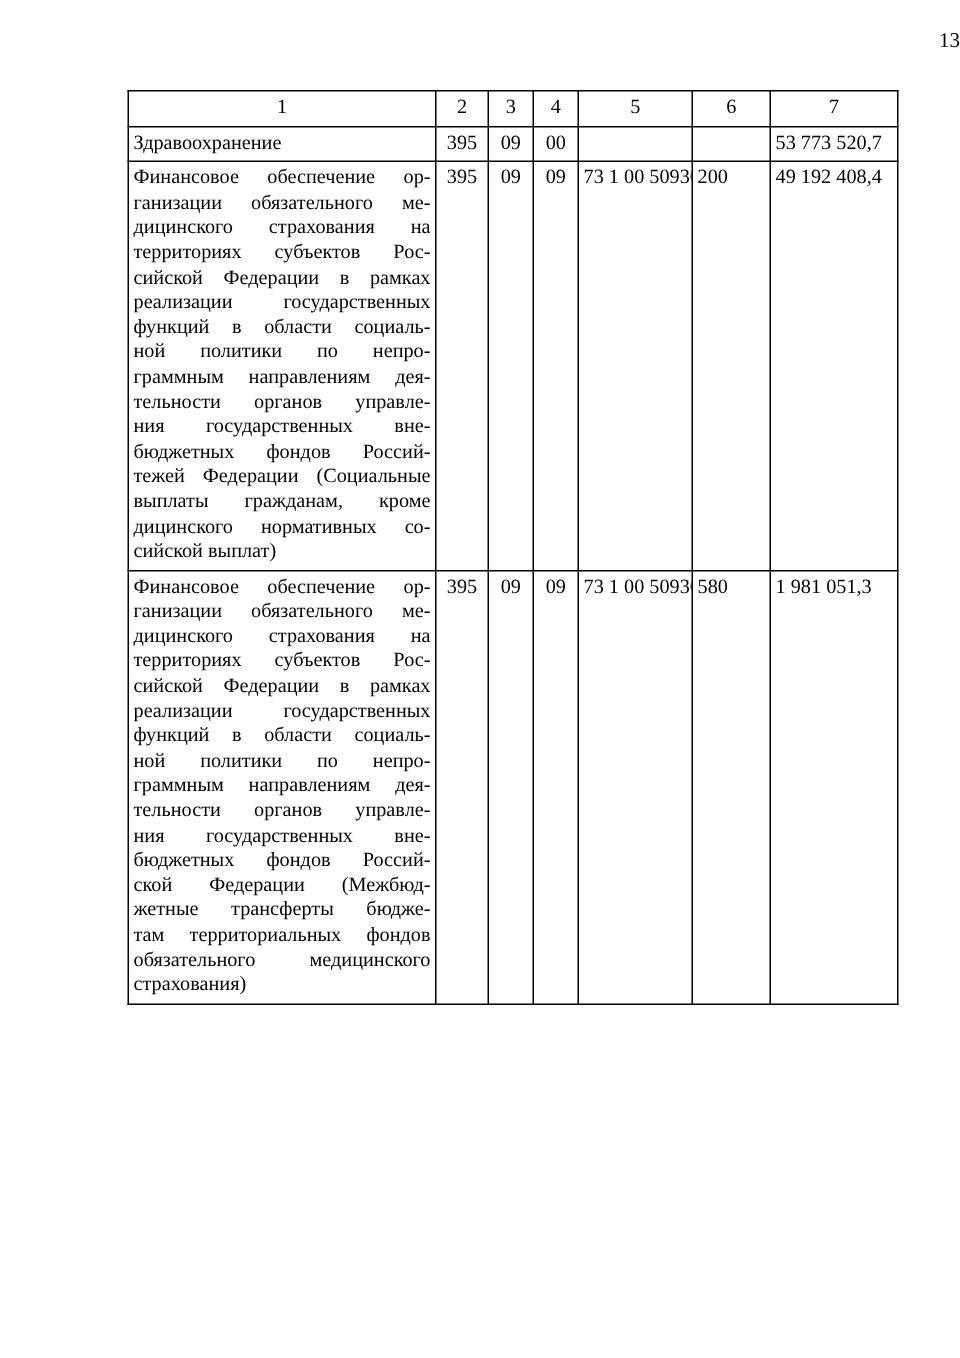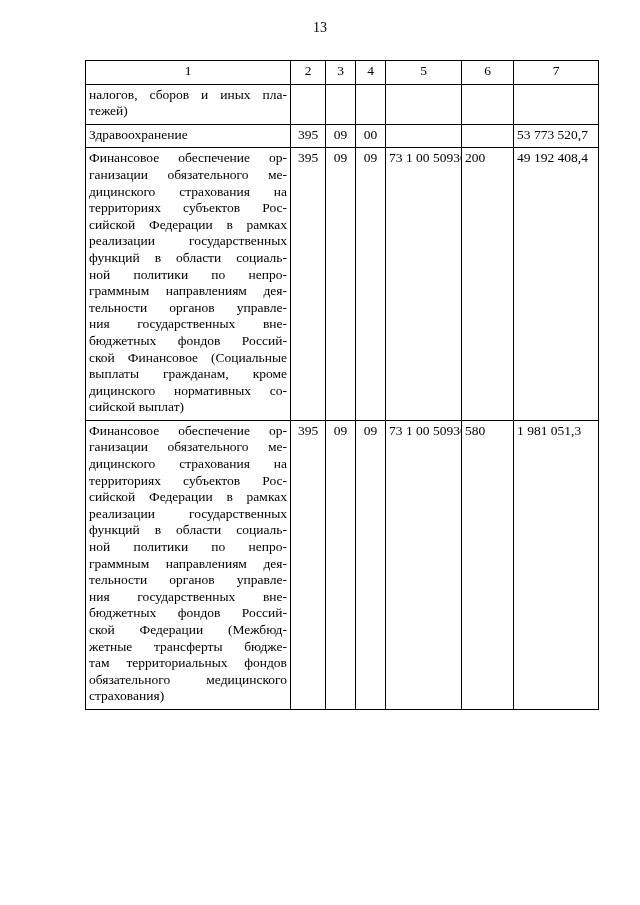--- a/index.html
+++ b/index.html
@@ -10,21 +10,21 @@
     position: relative;
     overflow: hidden;
     font-family: "Liberation Serif", serif;
     color: #000;
   }
   .page-number {
     position: absolute;
     top: 20px;
     left: 0;
     width: 640px;
-    text-align: center;
+    text-align: right;
     font-size: 14px;
   }
   table.budget {
     position: absolute;
     left: 85px;
     top: 60px;
     width: 514px;
     border-collapse: collapse;
     table-layout: fixed;
   }
@@ -80,32 +80,20 @@
       <tr>
     <td class="hc">1</td>
     <td class="hc">2</td>
     <td class="hc">3</td>
     <td class="hc">4</td>
     <td class="hc">5</td>
     <td class="hc">6</td>
     <td class="hc">7</td>
   </tr>
 
-  <tr>
-    <td class="c1">
-          <div class="tline">налогов, сборов и иных пла-</div>
-          <div class="tline tline-last">тежей)</div>
-        </td>
-    <td class="cc"></td>
-    <td class="cc"></td>
-    <td class="cc"></td>
-    <td class="cc c5"></td>
-    <td class="cr"></td>
-    <td class="cr"></td>
-  </tr>
 
   <tr>
     <td class="c1">
           <div class="tline tline-last">Здравоохранение</div>
         </td>
     <td class="cc">395</td>
     <td class="cc">09</td>
     <td class="cc">00</td>
     <td class="cc c5"></td>
     <td class="cr"></td>
@@ -120,21 +108,21 @@
           <div class="tline">дицинского страхования на</div>
           <div class="tline">территориях субъектов Рос-</div>
           <div class="tline">сийской Федерации в рамках</div>
           <div class="tline">реализации государственных</div>
           <div class="tline">функций в области социаль-</div>
           <div class="tline">ной политики по непро-</div>
           <div class="tline">граммным направлениям дея-</div>
           <div class="tline">тельности органов управле-</div>
           <div class="tline">ния государственных вне-</div>
           <div class="tline">бюджетных фондов Россий-</div>
-          <div class="tline">ской Финансовое (Социальные</div>
+          <div class="tline">тежей Федерации (Социальные</div>
           <div class="tline">выплаты гражданам, кроме</div>
           <div class="tline">дицинского нормативных со-</div>
           <div class="tline tline-last">сийской выплат)</div>
         </td>
     <td class="cc">395</td>
     <td class="cc">09</td>
     <td class="cc">09</td>
     <td class="cc c5">73 1 00 50930</td>
     <td class="cr">200</td>
     <td class="cr">49 192 408,4</td>

